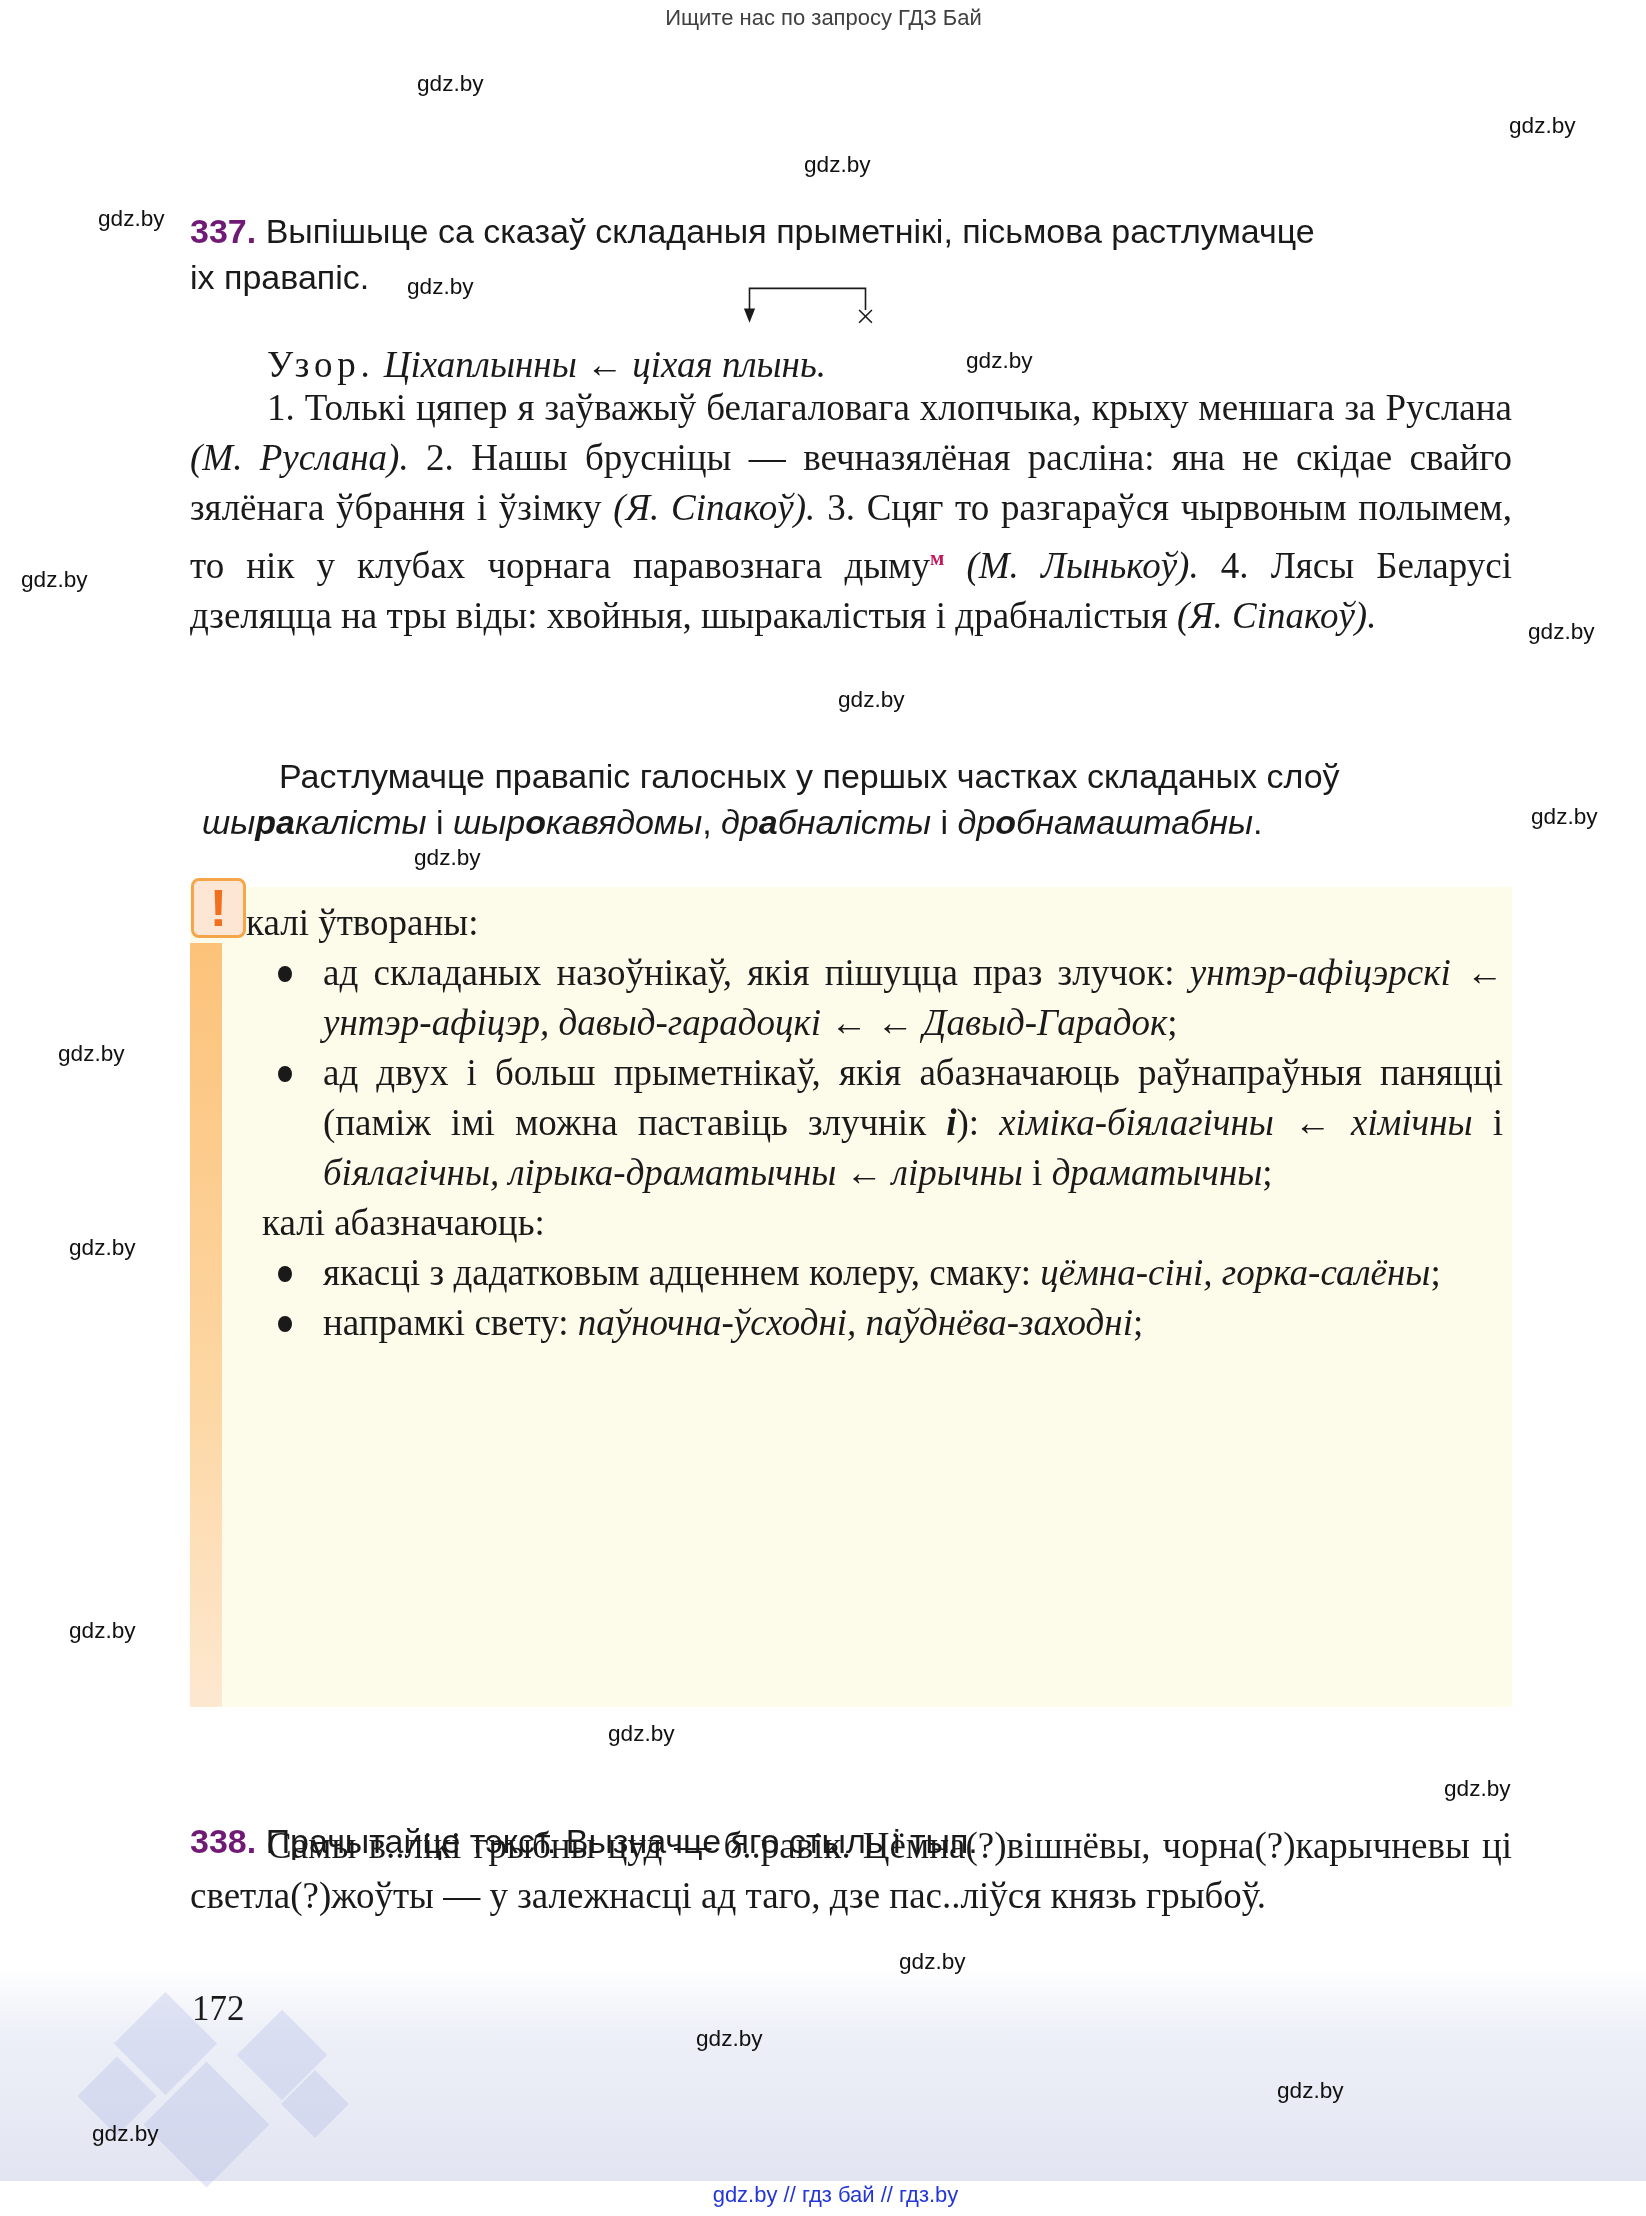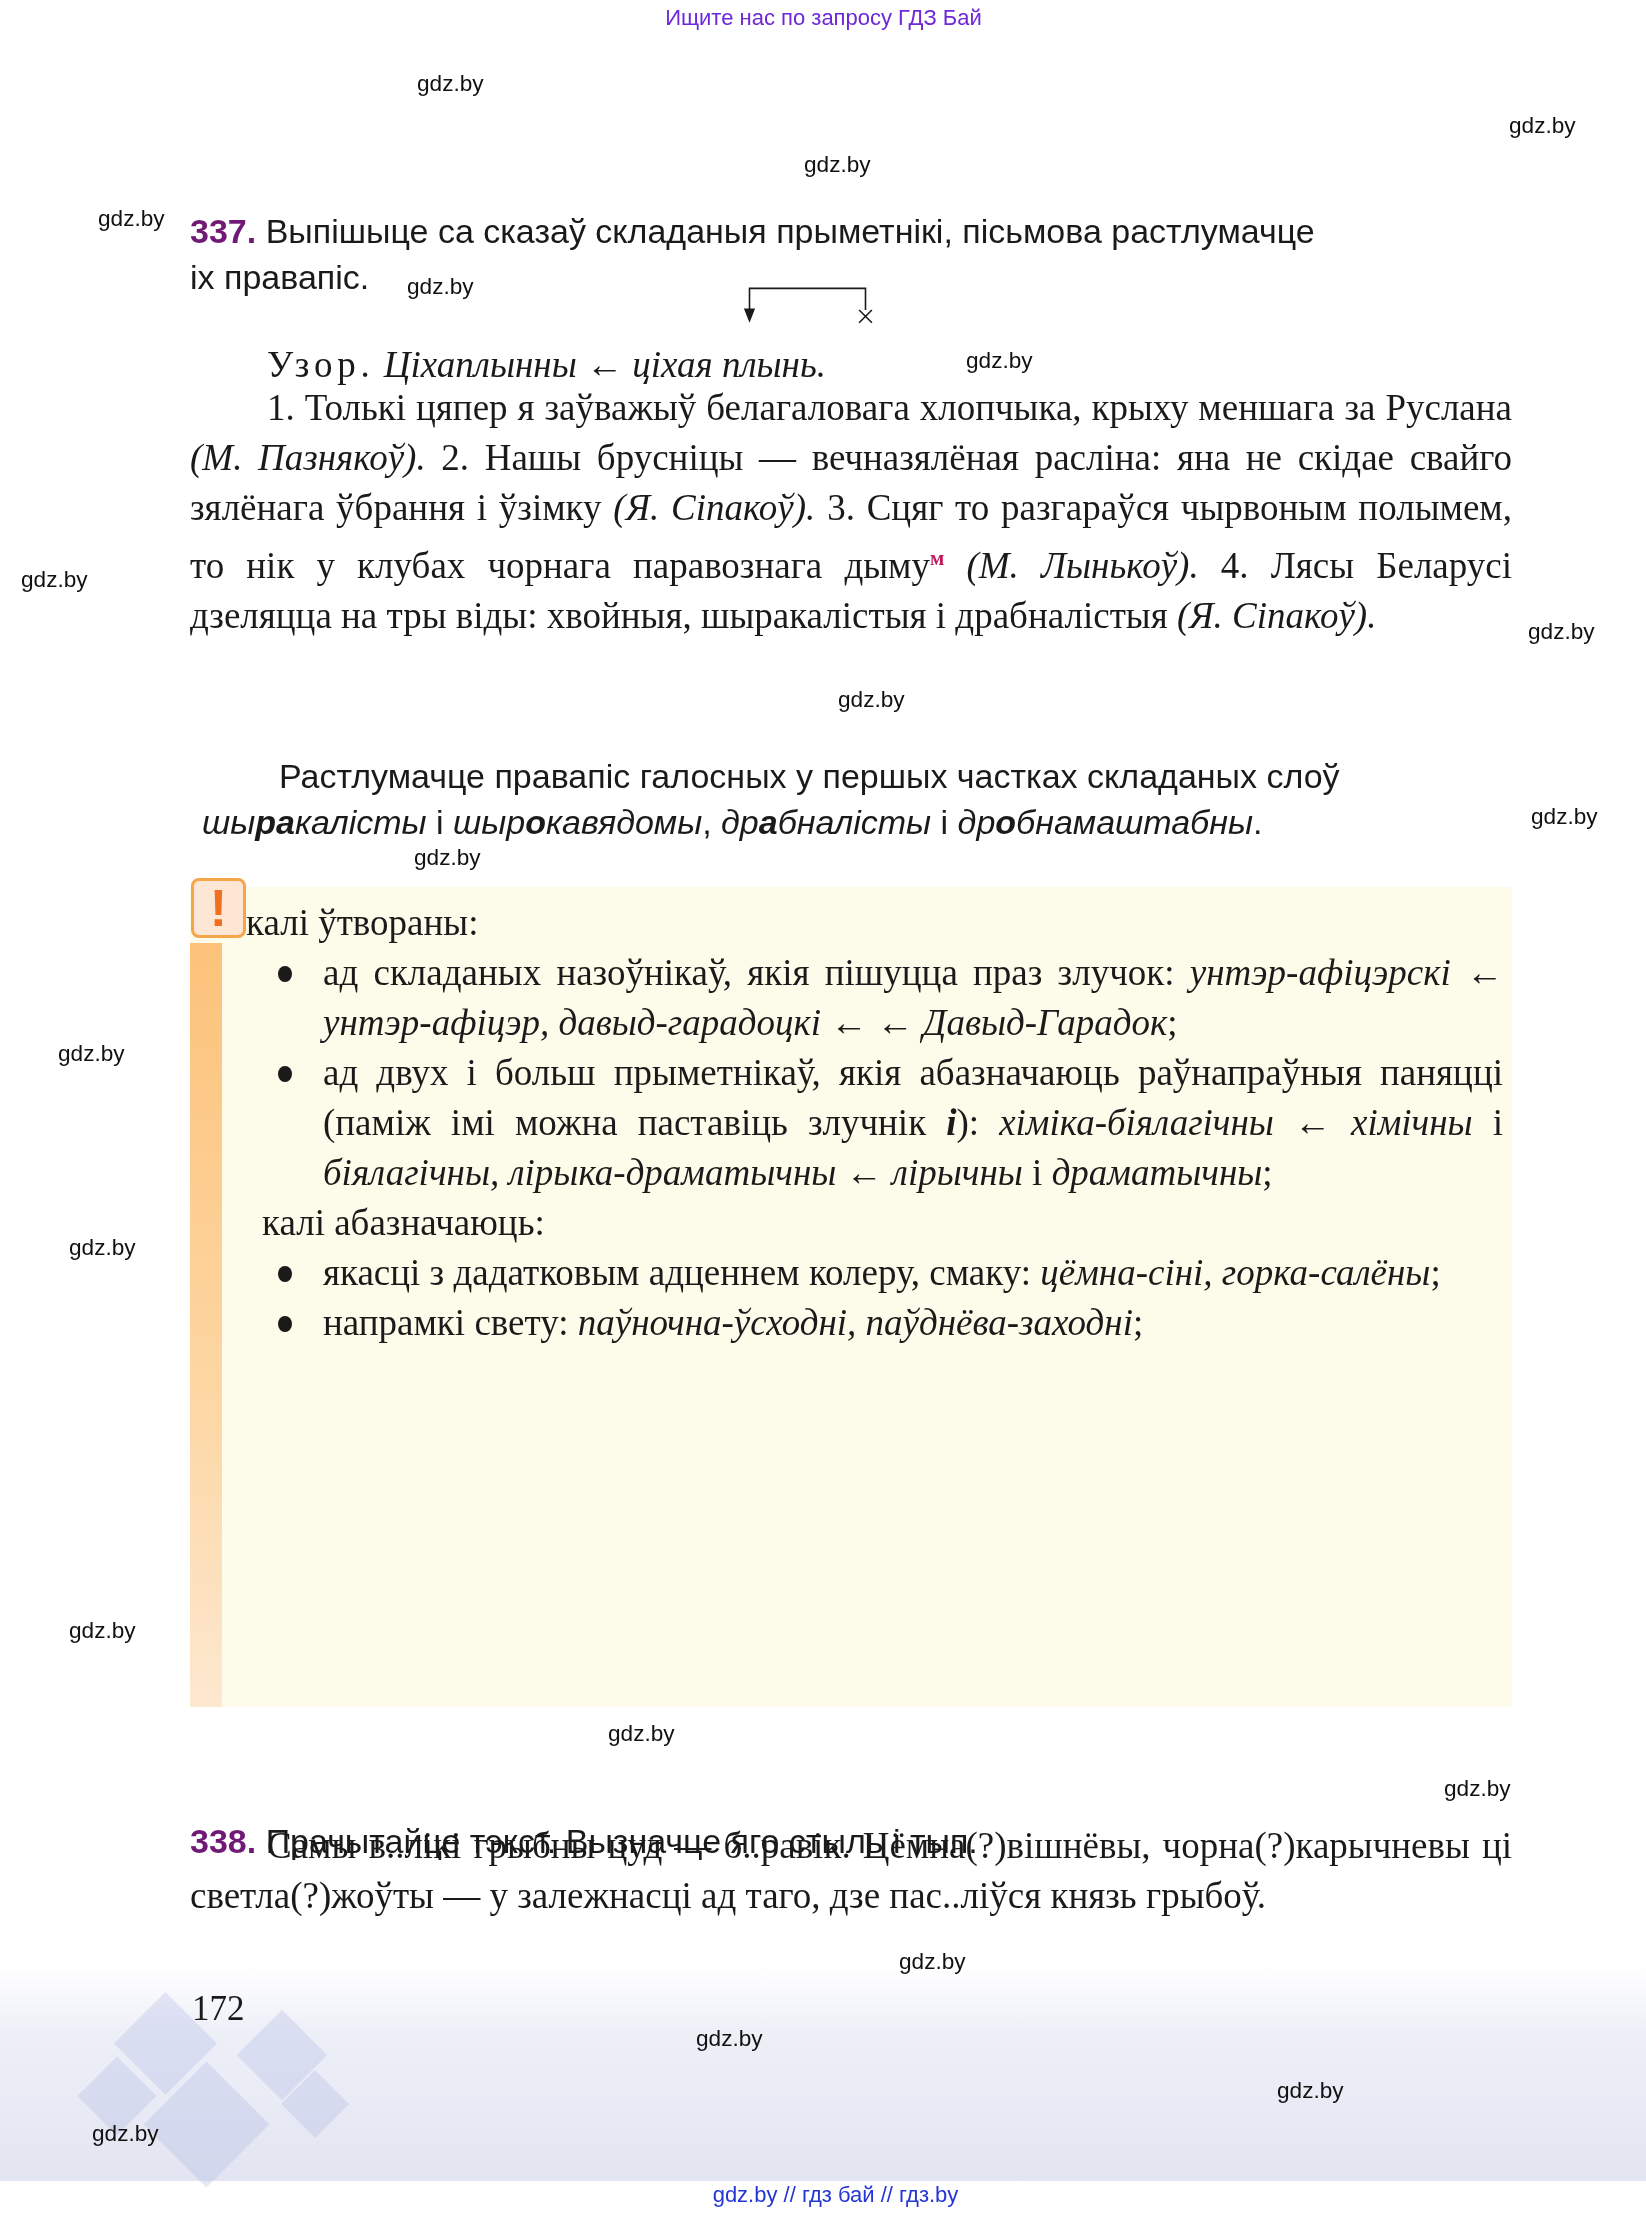--- a/index.html
+++ b/index.html
@@ -11,21 +11,21 @@
   }
   .bottom-fade {
     position: absolute; left: 0; top: 1967px; width: 1647px; height: 214px;
     background: linear-gradient(to bottom, #ffffff 0%, #eef0f8 30%, #e2e4f1 100%);
   }
   .diamonds { position: absolute; left: 73px; top: 1991px; width: 306px; height: 193px; }
   .diamond { position: absolute; background: rgba(180,190,230,0.35); transform: rotate(45deg); }
 
   .top-banner {
     position: absolute; left: 0; top: 4.8px; width: 1647px; text-align: center;
-    font-family: "Liberation Sans", sans-serif; font-size: 22px; color: #6d28d9;
+    font-family: "Liberation Sans", sans-serif; font-size: 22px; color: #404040;
   }
   .wm {
     position: absolute; font-family: "Liberation Sans", sans-serif; font-size: 22.6px; color: #111;
   }
   .task {
     position: absolute; left: 190px; width: 1322px;
     font-family: "Liberation Sans", sans-serif; font-size: 34px; line-height: 46px;
   }
   .task-num { color: #701a75; font-weight: bold; }
   .serif-block {
@@ -125,21 +125,21 @@
 </svg>
 
 <div class="serif-block" style="top:318px;margin-top:22px;">
   <span style="margin-left:77px;" class="spaced">Узор.</span>
   <i>Ціхаплынны</i>
   <span>←</span>
   <i>ціхая плынь.</i>
 </div>
 
 <div class="serif-block indent" style="top:383px;">
-  <span>1.</span> <span>Толькі цяпер я заўважыў белагаловага хлопчыка, крыху меншага за Руслана</span> <i>(М. Пазнякоў).</i>
+  <span>1.</span> <span>Толькі цяпер я заўважыў белагаловага хлопчыка, крыху меншага за Руслана</span> <i>(М. Руслана).</i>
   <span>2.</span> <span>Нашы брусніцы — вечназялёная расліна: яна не скідае свайго зялёнага ўбрання і ўзімку</span> <i>(Я. Сіпакоў).</i>
   <span>3.</span> <span>Сцяг то разгараўся чырвоным полымем, то нік у клубах чорнага паравознага дыму</span><span class="superscript-m">м</span> <i>(М. Лынькоў).</i>
   <span>4.</span> <span>Лясы Беларусі дзеляцца на тры віды: хвойныя, шыракалістыя і драбналістыя</span> <i>(Я. Сіпакоў).</i>
 </div>
 
 <div class="task indent" style="top:753px; text-indent:77px;margin-left:12px;">
   <span>Растлумачце правапіс галосных у першых частках складаных слоў</span>
   <i><span>шы</span><b>ра</b><span>калісты</span></i>
   <span>і</span>
   <i><span>шыр</span><b>о</b><span>кавядомы</span></i><span>,</span>

